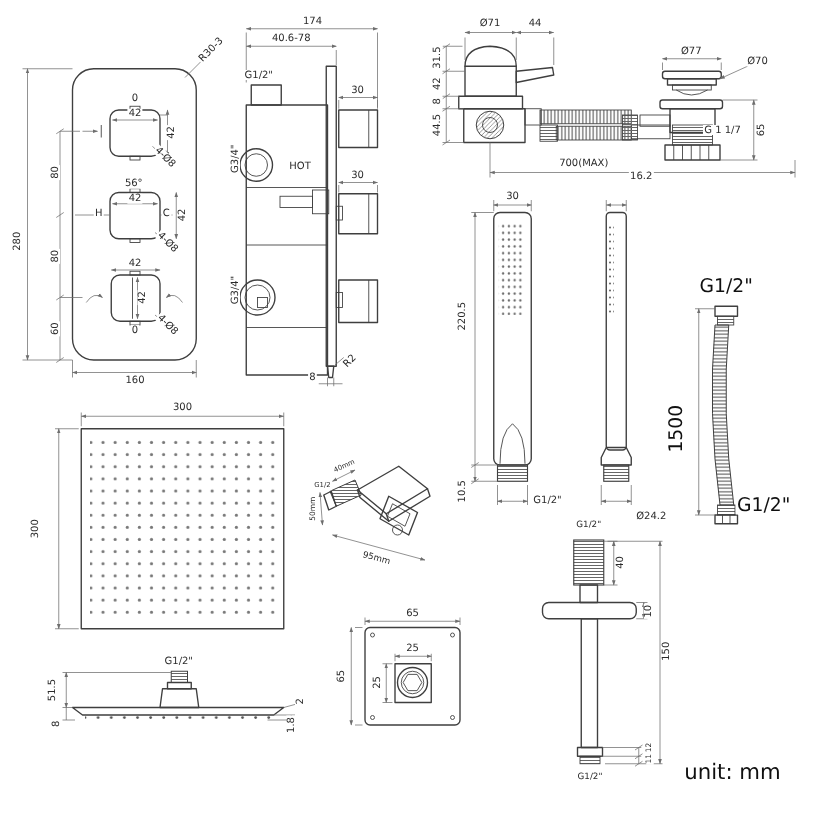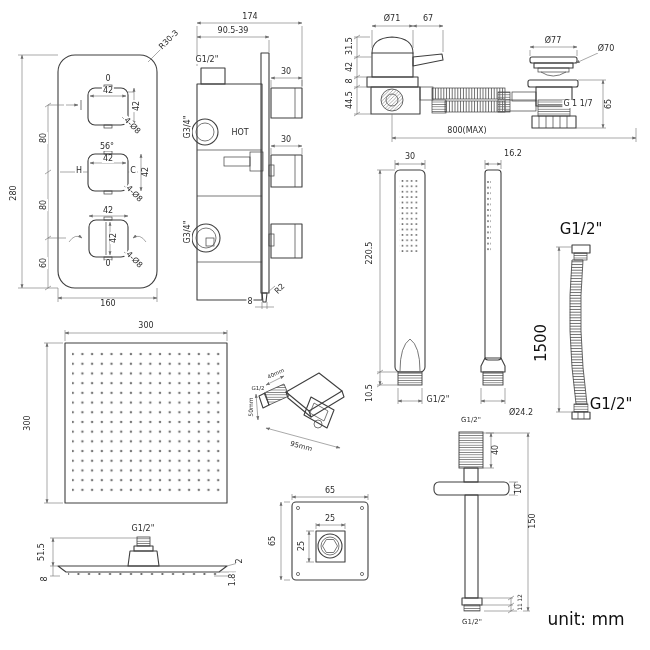--- a/index.html
+++ b/index.html
@@ -360,49 +360,49 @@
   <span class="lb" style="left:79px;top:171px">H</span>
   <span class="lb" style="left:133px;top:171px">C</span>
   <span class="lb r90" style="left:146px;top:172px">42</span>
   <span class="lb r45" style="left:134px;top:194px">4-Ø8</span>
   <span class="lb" style="left:108px;top:211px">42</span>
   <span class="lb r90" style="left:114px;top:238px">42</span>
   <span class="lb" style="left:108px;top:264px">0</span>
   <span class="lb r45" style="left:134px;top:260px">4-Ø8</span>
 
   <span class="lb" style="left:250px;top:17px">174</span>
-  <span class="lb" style="left:233px;top:31px">90.5-39</span>
+  <span class="lb" style="left:233px;top:31px">40.6-78</span>
   <span class="lb" style="left:207px;top:60px">G1/2"</span>
   <span class="lb" style="left:240px;top:133px">HOT</span>
   <span class="lb" style="left:286px;top:72px">30</span>
   <span class="lb" style="left:286px;top:140px">30</span>
   <span class="lb r90" style="left:188px;top:127px">G3/4"</span>
   <span class="lb r90" style="left:188px;top:232px">G3/4"</span>
   <span class="lb r45n" style="left:280px;top:289px">R2</span>
   <span class="lb" style="left:250px;top:302px">8</span>
 
   <span class="lb" style="left:392px;top:19px">Ø71</span>
-  <span class="lb" style="left:428px;top:19px">67</span>
+  <span class="lb" style="left:428px;top:19px">44</span>
   <span class="lb r90" style="left:350px;top:46px">31.5</span>
   <span class="lb r90" style="left:350px;top:67px">42</span>
   <span class="lb r90" style="left:350px;top:81px">8</span>
   <span class="lb r90" style="left:350px;top:100px">44.5</span>
-  <span class="lb" style="left:467px;top:131px">800(MAX)</span>
+  <span class="lb" style="left:467px;top:131px">700(MAX)</span>
 
   <span class="lb" style="left:553px;top:41px">Ø77</span>
   <span class="lb" style="left:606px;top:49px">Ø70</span>
   <span class="lb" style="left:578px;top:104px">G 1 1/7</span>
   <span class="lb r90" style="left:609px;top:104px">65</span>
 
   <span class="lb" style="left:410px;top:157px">30</span>
   <span class="lb r90" style="left:370px;top:253px">220.5</span>
   <span class="lb r90" style="left:370px;top:393px">10.5</span>
   <span class="lb" style="left:438px;top:400px">G1/2"</span>
 
-  <span class="lb" style="left:513px;top:154px">16.2</span>
+  <span class="lb" style="left:513px;top:141px">16.2</span>
   <span class="lb" style="left:521px;top:413px">Ø24.2</span>
 
   <span class="lb big" style="left:581px;top:229px">G1/2"</span>
   <span class="lb big r90" style="left:541px;top:343px">1500</span>
   <span class="lb big" style="left:611px;top:404px">G1/2"</span>
 
   <span class="lb" style="left:146px;top:326px">300</span>
   <span class="lb r90" style="left:28px;top:423px">300</span>
 
   <span class="lb" style="left:143px;top:529px">G1/2"</span>

